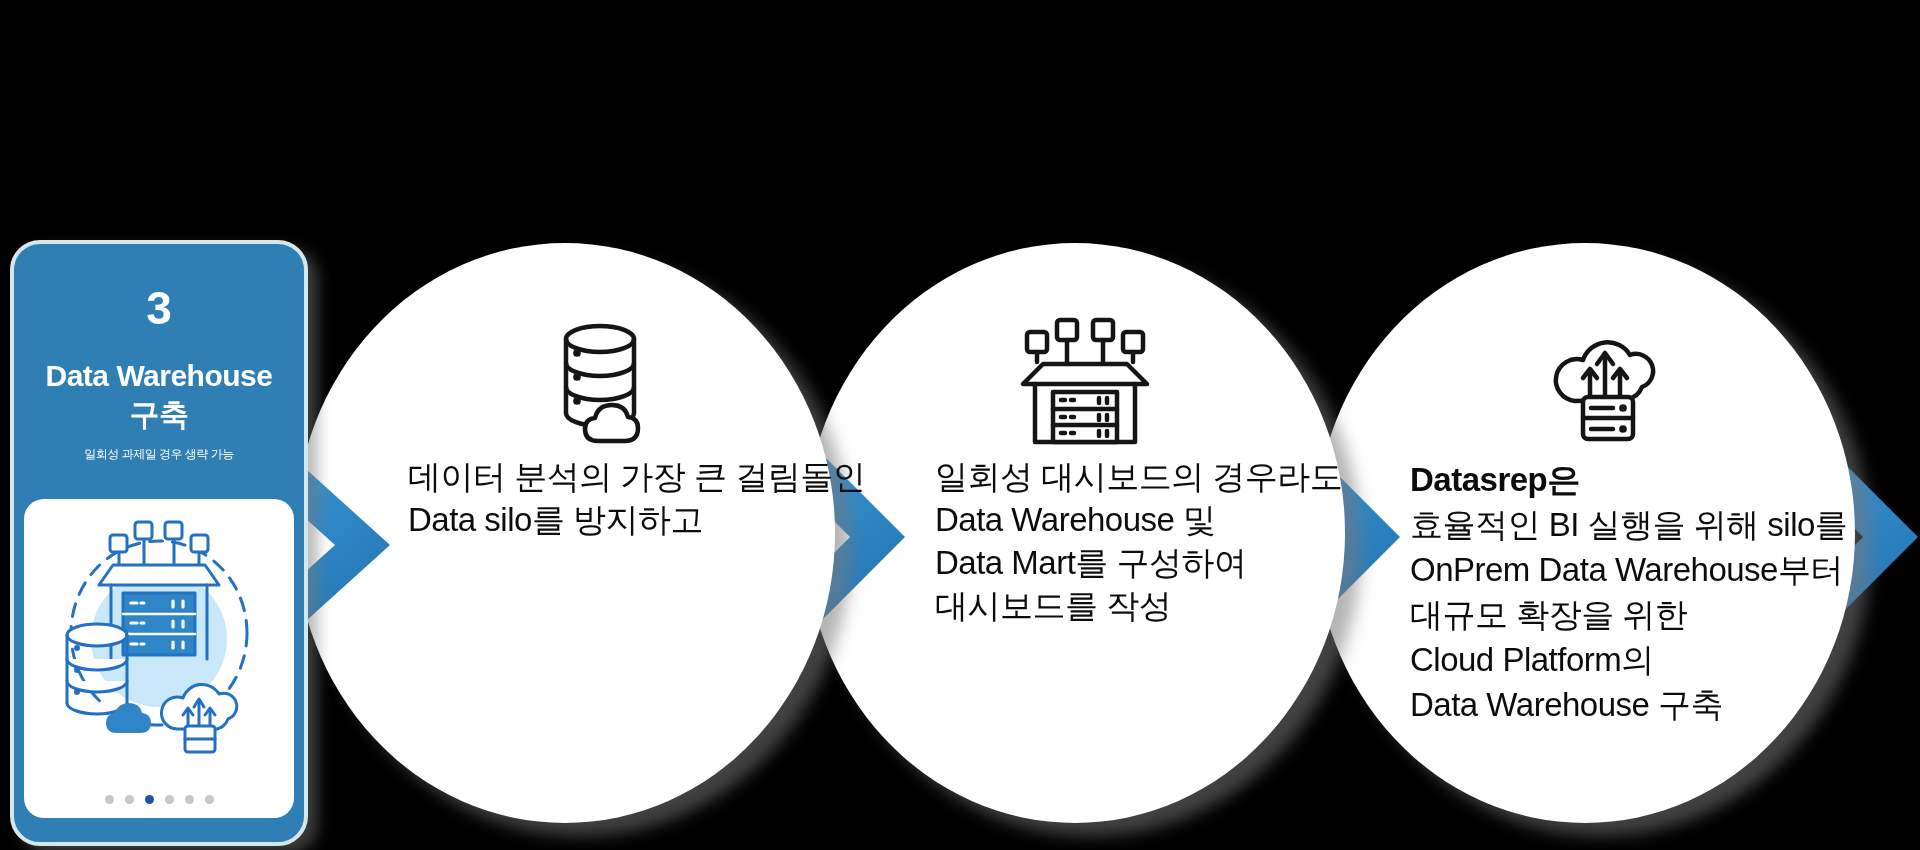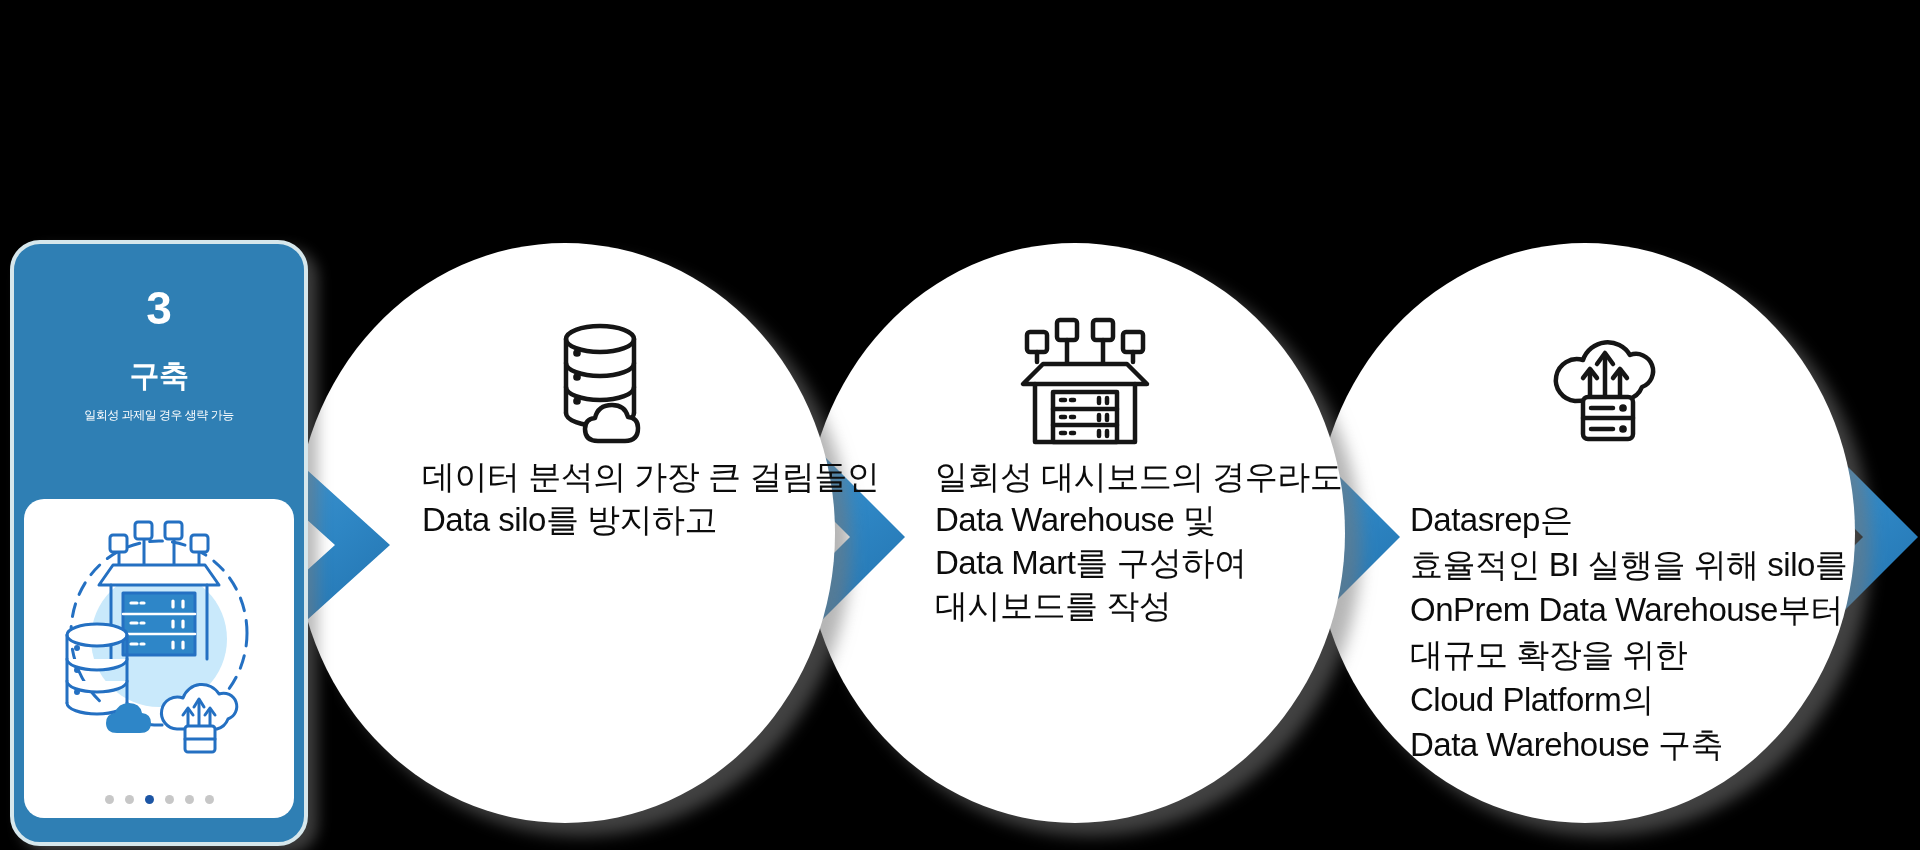--- a/index.html
+++ b/index.html
@@ -25,21 +25,21 @@
   .chev0{left:252px;top:470px;width:138px;height:150px;z-index:7;
     clip-path:polygon(0 0,55px 0,138px 75px,55px 150px,0 150px,83px 75px);}
   .chev1{left:762px;top:449px;z-index:5;}
   .chev2{left:1257px;top:449px;z-index:3;}
   .chev3{left:1775px;top:449px;z-index:1;}
   
   .step-icon{position:absolute;}
   .step-text{position:absolute;color:#0c0c0c;font-size:33px;line-height:43px;letter-spacing:-0.5px;}
   .step-text.tall{line-height:45px;}
   .tline{white-space:nowrap;}
-  .tline.bold{font-weight:normal;margin-top:40px;}
+  .tline.bold{font-weight:bold;}
   
   .card{
     position:absolute;left:10px;top:240px;width:290px;height:598px;z-index:8;
     background:#2f7fb4;border:4px solid #d6e7ec;border-radius:30px;
     box-shadow:10px 8px 14px rgba(120,120,120,0.5);
     color:#ffffff;text-align:center;
   }
   .card-number{margin-top:34px;font-size:46px;font-weight:bold;line-height:60px;}
   .card-title{margin-top:18px;font-size:30px;font-weight:bold;line-height:39px;letter-spacing:-0.5px;}
   .card-subtitle{margin-top:12px;font-size:12px;letter-spacing:-0.5px;}
@@ -70,21 +70,21 @@
           <path d="M84 24 V98"></path>
         <path d="M16 48 A34 13 0 0 0 84 48"></path>
         <path d="M16 72 A34 13 0 0 0 84 72"></path>
         <path d="M16 98 A34 13 0 0 0 84 98"></path>
         <circle cx="27" cy="38" r="1.6" fill="#151515"></circle>
         <circle cx="27" cy="62" r="1.6" fill="#151515"></circle>
         <circle cx="27" cy="86" r="1.6" fill="#151515"></circle>
         <path fill="#ffffff" d="M48 126 q-13 0 -13 -12 q0 -10 10 -11 q3 -13 17 -13 q13 0 16 12 q10 1 10 11 q0 13 -13 13 z"></path>
       </svg>
     </span>
-    <div class="step-text" style="left:127px;top:212px;">
+    <div class="step-text" style="left:113px;top:212px;">
         <div class="tline">데이터 분석의 가장 큰 걸림돌인</div>
         <div class="tline">Data silo를 방지하고</div>
       </div>
   </div>
 
   <div class="step-circle c2">
     <span class="step-icon" style="left:210px;top:69px;">
       <svg width="140" height="135" viewBox="0 0 140 135" fill="none" stroke="#151515" stroke-width="4.5" stroke-linecap="round" stroke-linejoin="round">
         <path d="M22 50 V40"></path>
           <rect x="12" y="20" width="20" height="20" rx="3"></rect>
@@ -145,20 +145,21 @@
         <div class="tline">OnPrem Data Warehouse부터</div>
         <div class="tline">대규모 확장을 위한</div>
         <div class="tline">Cloud Platform의</div>
         <div class="tline">Data Warehouse 구축</div>
       </div>
   </div>
 
   <div class="card">
     <div class="card-number">3</div>
     <div class="card-title">
+      <div>Data Warehouse</div>
       <div>구축</div>
     </div>
     <div class="card-subtitle">일회성 과제일 경우 생략 가능</div>
 
     <div class="card-panel">
       <span class="illustration">
         <svg width="220" height="250" viewBox="0 0 220 250" fill="none" stroke="#2470c2" stroke-width="3" stroke-linecap="round" stroke-linejoin="round">
           <ellipse cx="110" cy="126" rx="88" ry="92" stroke-dasharray="13 10"></ellipse>
           <circle cx="110" cy="132" r="68" fill="#c9e9fb" stroke="none"></circle>
 

